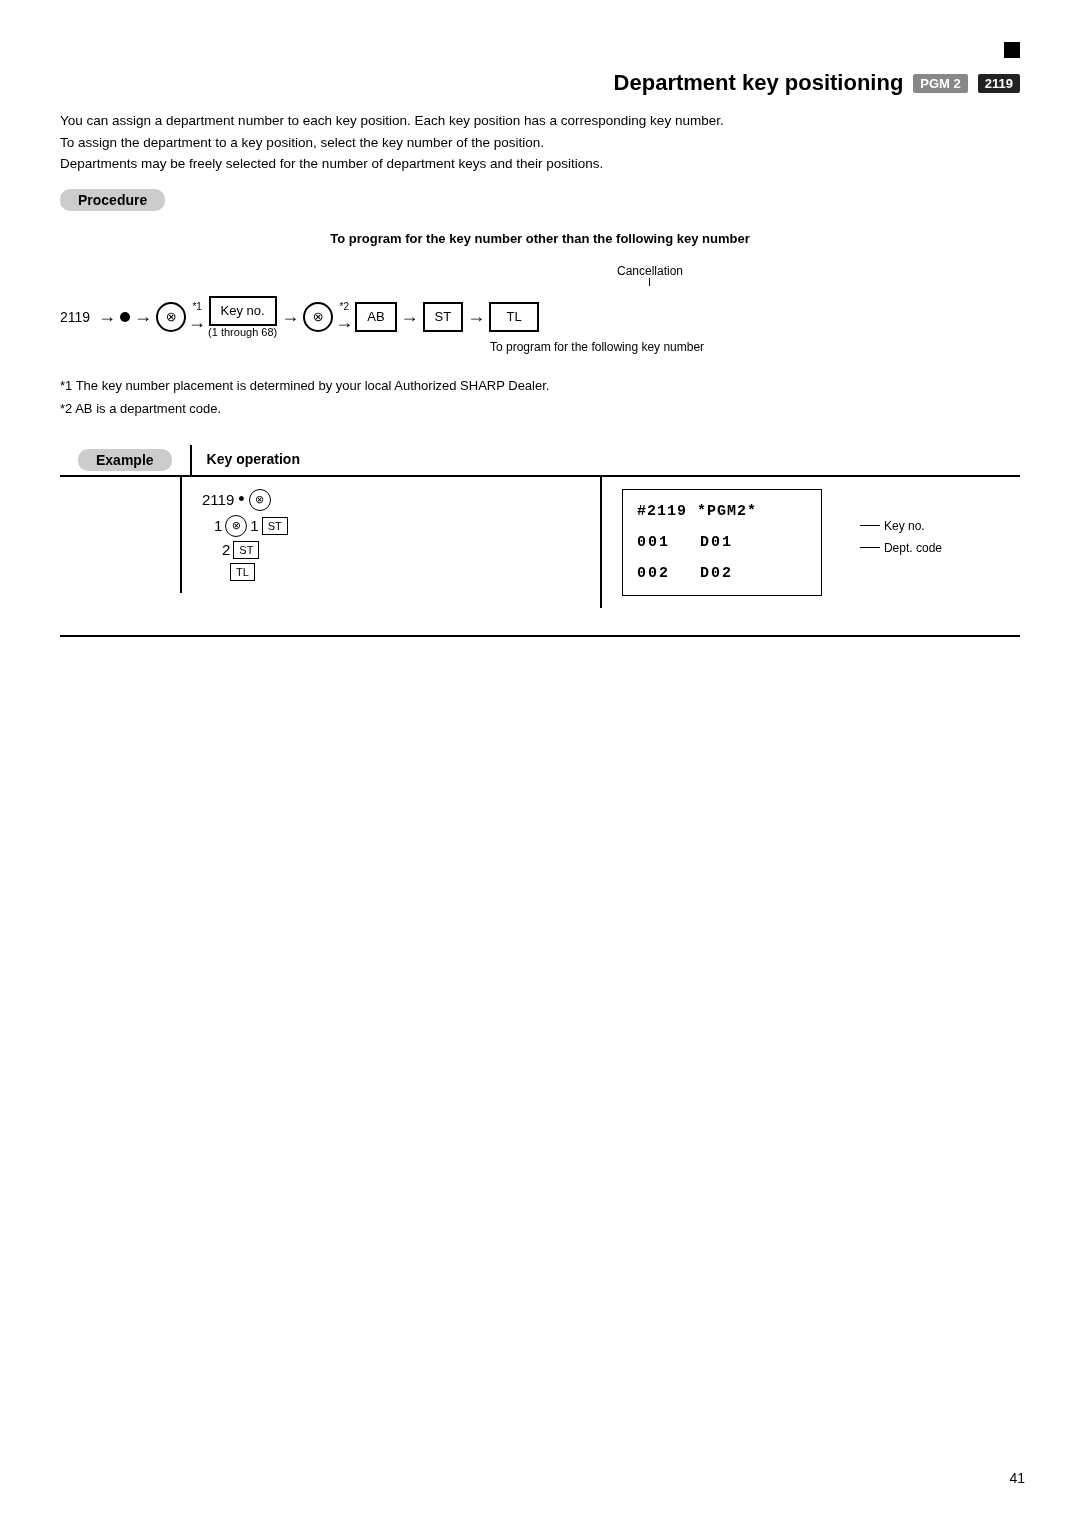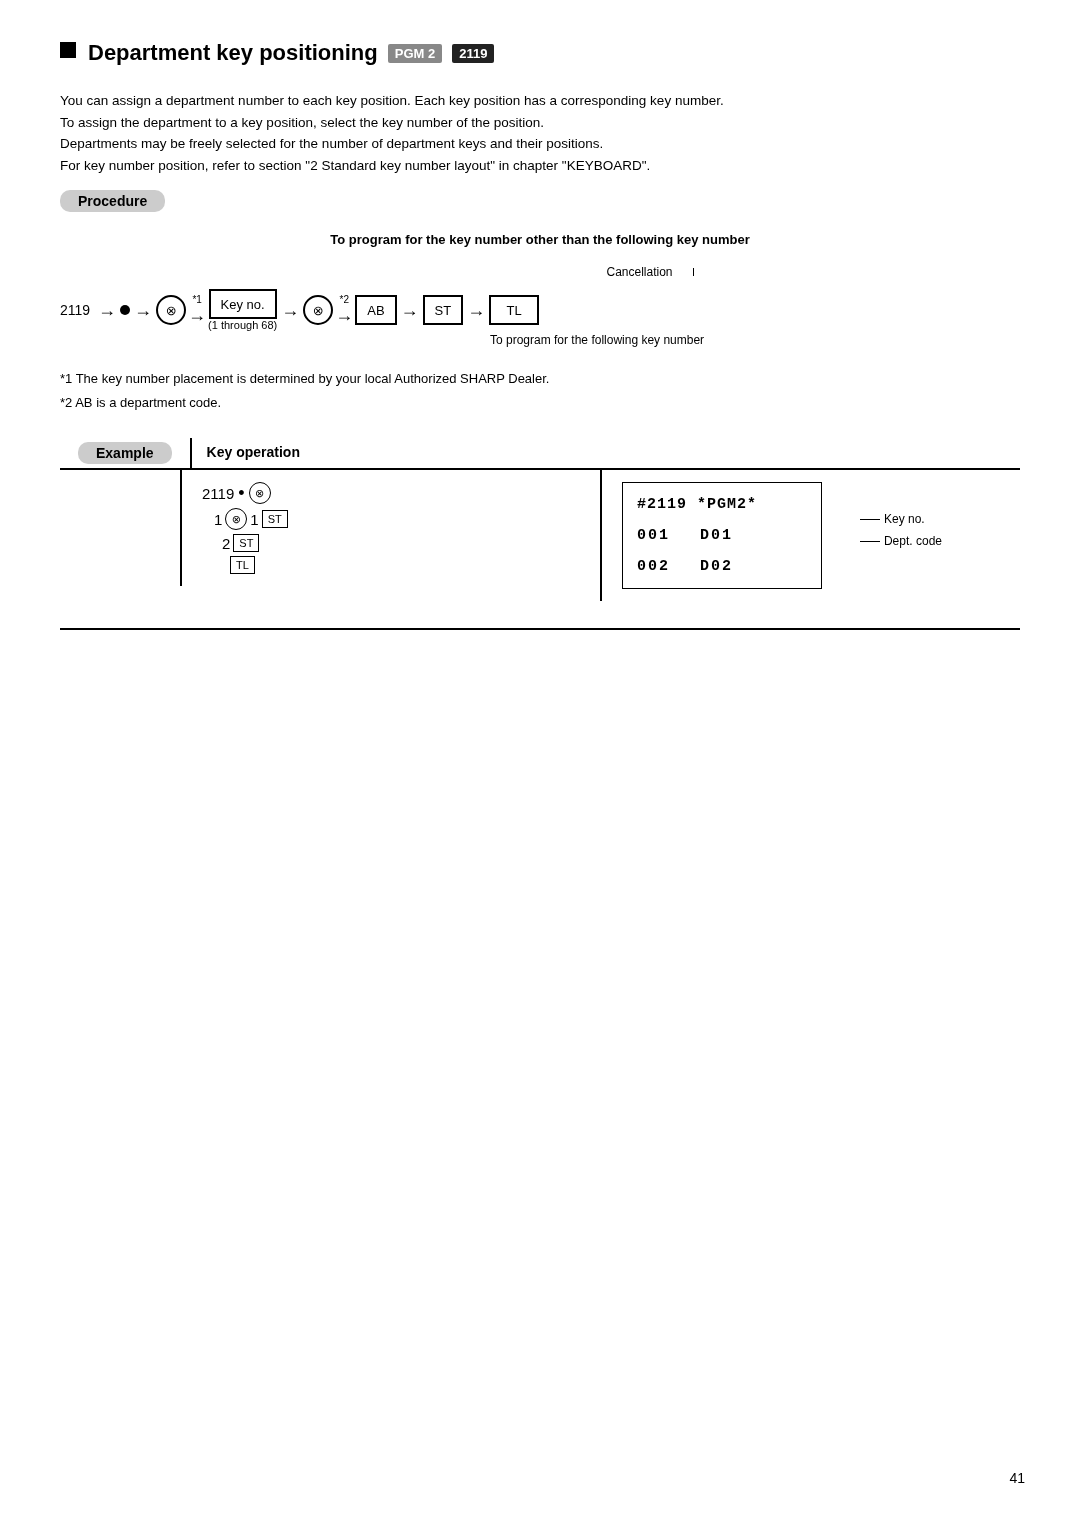--- a/index.html
+++ b/index.html
@@ -9,23 +9,24 @@
       font-size: 14px;
       color: #000;
       width: 1080px;
       min-height: 1526px;
       padding: 40px 60px 60px 60px;
     }
 
     
     .page-title {
       display: flex;
-      align-items: flex-start;
+      align-items: flex-end;
       gap: 12px;
-      margin-bottom: 24px;
+      margin-bottom: 14px;
+      flex-direction: column;
     }
     .title-square {
       width: 16px;
       height: 16px;
       background: #000;
       display: inline-block;
       flex-shrink: 0;
       margin-top: 2px;
     }
     .title-text {
@@ -195,33 +196,32 @@
     <span class="badge">PGM 2</span>
     <span class="badge badge-dark">2119</span>
   </span>
 </div>
 
 
 <div class="body-text">
   <div>You can assign a department number to each key position.  Each key position has a corresponding key number.</div>
   <div>To assign the department to a key position, select the key number of the position.</div>
   <div>Departments may be freely selected for the number of department keys and their positions.</div>
-  <div>For key number position, refer to section "2 Standard key number layout" in chapter "KEYBOARD".</div>
 </div>
 
 
 <div class="section-label">Procedure</div>
 
 
 <div class="diagram-area">
 
   <div style="text-align:center; font-size:13px; margin-bottom:18px;font-weight:bold;">To program for the key number other than the following key number</div>
 
   <div style="display:flex; justify-content:center; margin-bottom:0;">
-    <div style="display:flex; flex-direction:row; align-items:center; margin-left:220px;gap:20px;">
+    <div style="display:flex; flex-direction:column; align-items:center; margin-left:220px;">
       <span style="font-size:12px;">Cancellation</span>
       <div style="width:1px; height:8px; background:#000;"></div>
     </div>
   </div>
 
   <div class="main-flow">
 
     <span style="font-size:14px; margin-right:4px;">2119</span>
 
     <span style="font-size:18px; margin:0 4px;">→</span>

